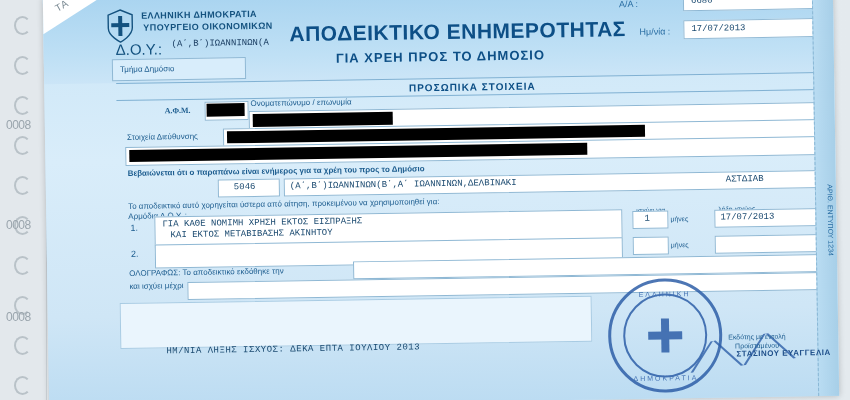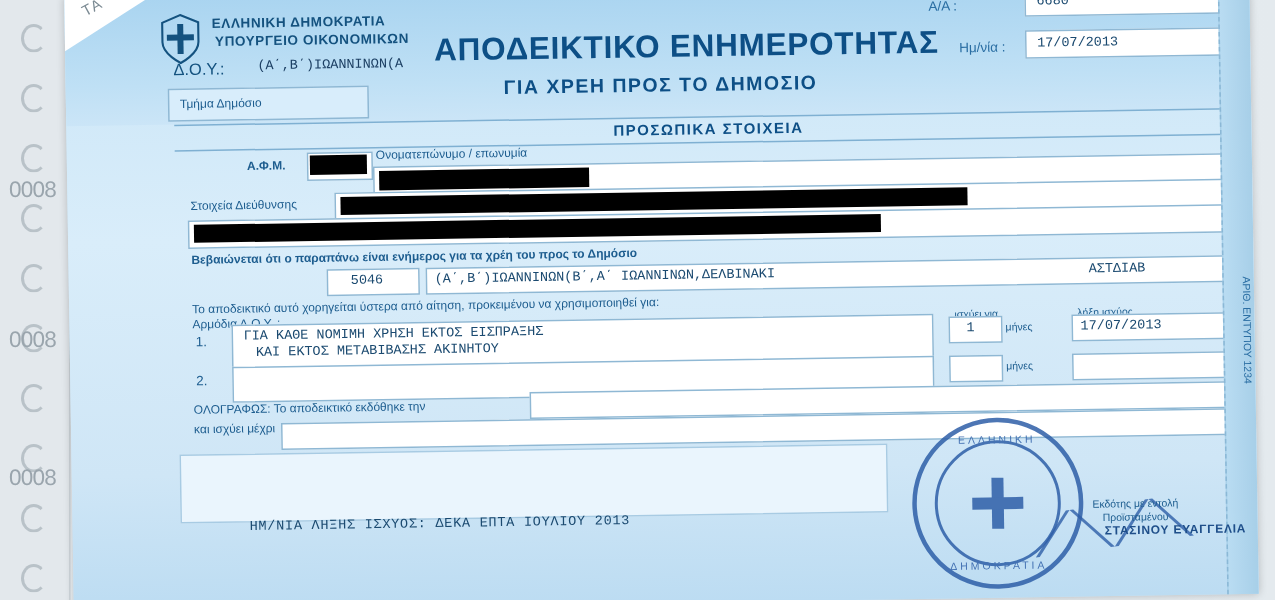--- a/index.html
+++ b/index.html
@@ -30,21 +30,21 @@
     position: absolute; left: 14px; width: 13px; height: 15px;
     border: 2px solid #b9c2c8;
     border-right-color: transparent;
     border-radius: 50%;
     color: #b9c2c8;
     font-size: 13px;
     line-height: 13px;
   }
   .feed-mark {
     position: absolute; left: 6px;
-    font-size: 15px; color: #9aa5ad; letter-spacing: -0.5px;
+    font-size: 12px; color: #9aa5ad; letter-spacing: -0.5px;
   }
   
   .sheet {
     position: absolute;
     left: 46px; top: -8px;
     width: 790px; height: 410px;
     background: #cfe6f6;
     transform: rotate(-0.9deg);
     box-shadow: 0 0 6px rgba(0,0,0,0.22);
   }
@@ -92,21 +92,21 @@
   .org1 {
     position: absolute; left: 98px; top: 14px;
     font-size: 9px; font-weight: bold; color: #14527f; letter-spacing: 0.4px;
   }
   .org2 {
     position: absolute; left: 100px; top: 26px;
     font-size: 9px; font-weight: bold; color: #14527f; letter-spacing: 0.4px;
   }
   .doy-line {
     position: absolute; left: 72px; top: 44px;
-    font-size: 11px; color: #14527f;
+    font-size: 15px; color: #14527f;
   }
   .doy-val {
     position: absolute; left: 128px; top: 43px;
     font-size: 9px; color: #1c3f63; font-family: "Liberation Mono", monospace;
   }
   
   .box {
     position: absolute;
     background: #ffffff;
     border: 1px solid #8fb8d4;
@@ -244,21 +244,21 @@
     <div class="box" style="left:640px; top:32px; width:130px; height:17px;"></div>
     <div class="box-val" style="left:648px; top:36px;">17/07/2013</div>
 
     <div class="box" style="left:68px; top:62px; width:132px; height:20px; background:#d8edfb;"></div>
     <div class="t sm" style="left:76px; top:68px;">Τμήμα Δημόσιο</div>
 
     <div class="sect-title">ΠΡΟΣΩΠΙΚΑ ΣΤΟΙΧΕΙΑ</div>
     <div class="rule" style="left:72px; top:86px; width:704px;"></div>
     <div class="rule" style="left:72px; top:103px; width:704px;"></div>
 
-    <div class="t sm" style="left:120px; top:110px; font-weight:bold;">Α.Φ.Μ.</div>
+    <div class="t sm" style="left:120px; top:110px; font-weight:bold;font-family:Liberation Serif, serif;">Α.Φ.Μ.</div>
     <div class="box" style="left:160px; top:106px; width:42px; height:17px;"></div>
     <div class="redact" style="left:162px; top:108px; width:38px; height:13px;"></div>
 
     <div class="t sm" style="left:206px; top:104px;">Ονοματεπώνυμο / επωνυμία</div>
     <div class="box" style="left:204px; top:116px; width:572px; height:18px;"></div>
     <div class="redact" style="left:208px; top:119px; width:140px; height:13px;"></div>
 
     <div class="t sm" style="left:82px; top:136px;">Στοιχεία Διεύθυνσης</div>
     <div class="box" style="left:178px; top:133px; width:598px; height:17px;"></div>
     <div class="redact" style="left:182px; top:136px; width:418px; height:12px;"></div>

